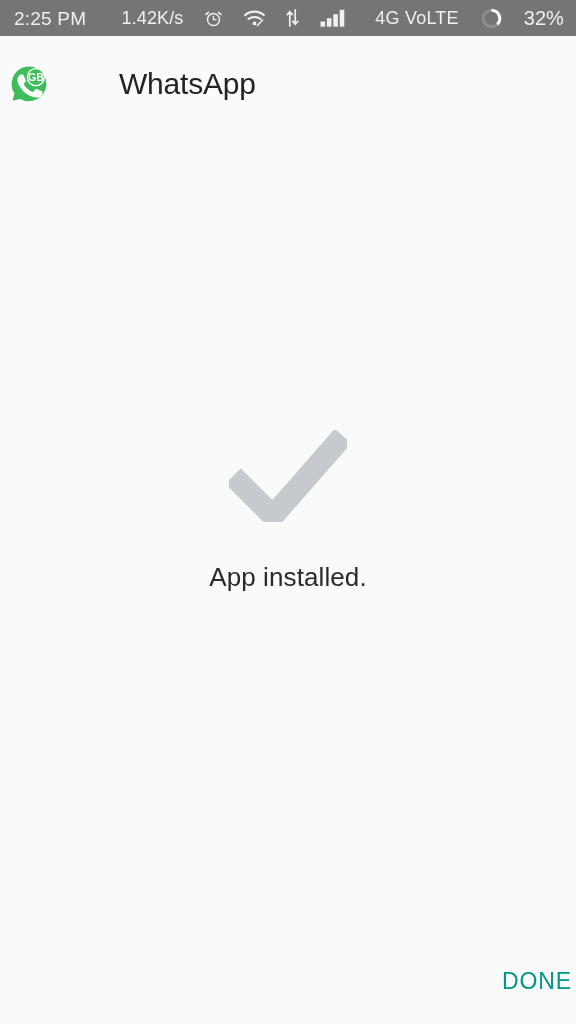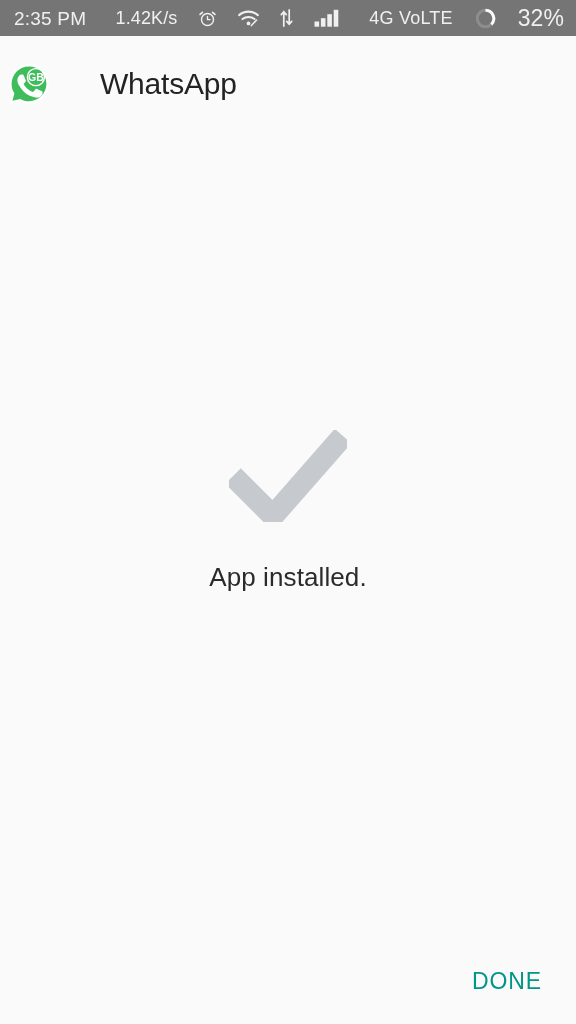--- a/index.html
+++ b/index.html
@@ -48,21 +48,21 @@
     line-height: 1;
   }
   .sb-4g {
     font-size: 18px;
     color: #f0f0f0;
     letter-spacing: 0.2px;
     line-height: 1;
     margin-left: 8px;
   }
   .sb-batt-pct {
-    font-size: 23px;
+    font-size: 20px;
     color: #f0f0f0;
     letter-spacing: 0.1px;
     line-height: 1;
   }
   .sb-icon {
     display: flex;
     align-items: center;
     justify-content: center;
   }
 
@@ -77,21 +77,21 @@
     box-sizing: border-box;
     padding-left: 7px;
   }
   #app-icon {
     width: 44px;
     height: 44px;
     flex: 0 0 44px;
     display: block;
   }
   #app-title {
-    margin-left: 49px;
+    margin-left: 68px;
     font-size: 30px;
     color: #232323;
     letter-spacing: -0.2px;
     font-weight: 400;
     line-height: 1;
   }
 
   
   #install-status {
     position: absolute;
@@ -119,41 +119,40 @@
   #action-bar {
     position: absolute;
     left: 0;
     bottom: 0;
     width: 576px;
     height: 86px;
     display: flex;
     align-items: center;
     justify-content: flex-end;
     box-sizing: border-box;
-    padding-right: 30px;
     gap: 42px;
   }
   .action-btn {
     background: none;
     border: none;
     padding: 6px 4px;
     font-family: "Liberation Sans", sans-serif;
     font-size: 23px;
     letter-spacing: 0.9px;
     color: #009688;
     cursor: pointer;
     line-height: 1;
   }
 </style>
 </head>
 <body>
 
 <div id="status-bar">
 
-  <span class="sb-time">2:35 PM</span>
+  <span class="sb-time">2:25 PM</span>
 
   <div class="sb-right">
 
     <span class="sb-speed">1.42K/s</span>
 
     <span class="sb-icon">
       <svg width="19" height="19" viewBox="0 0 24 24">
         <circle cx="12" cy="13.2" r="7.6" fill="none" stroke="#f0f0f0" stroke-width="1.8"></circle>
         <path d="M12 9.4 V13.4 H15.2" fill="none" stroke="#f0f0f0" stroke-width="1.7" stroke-linecap="round"></path>
         <path d="M5.6 4.2 L2.6 6.9" stroke="#f0f0f0" stroke-width="2.1" stroke-linecap="round"></path>

